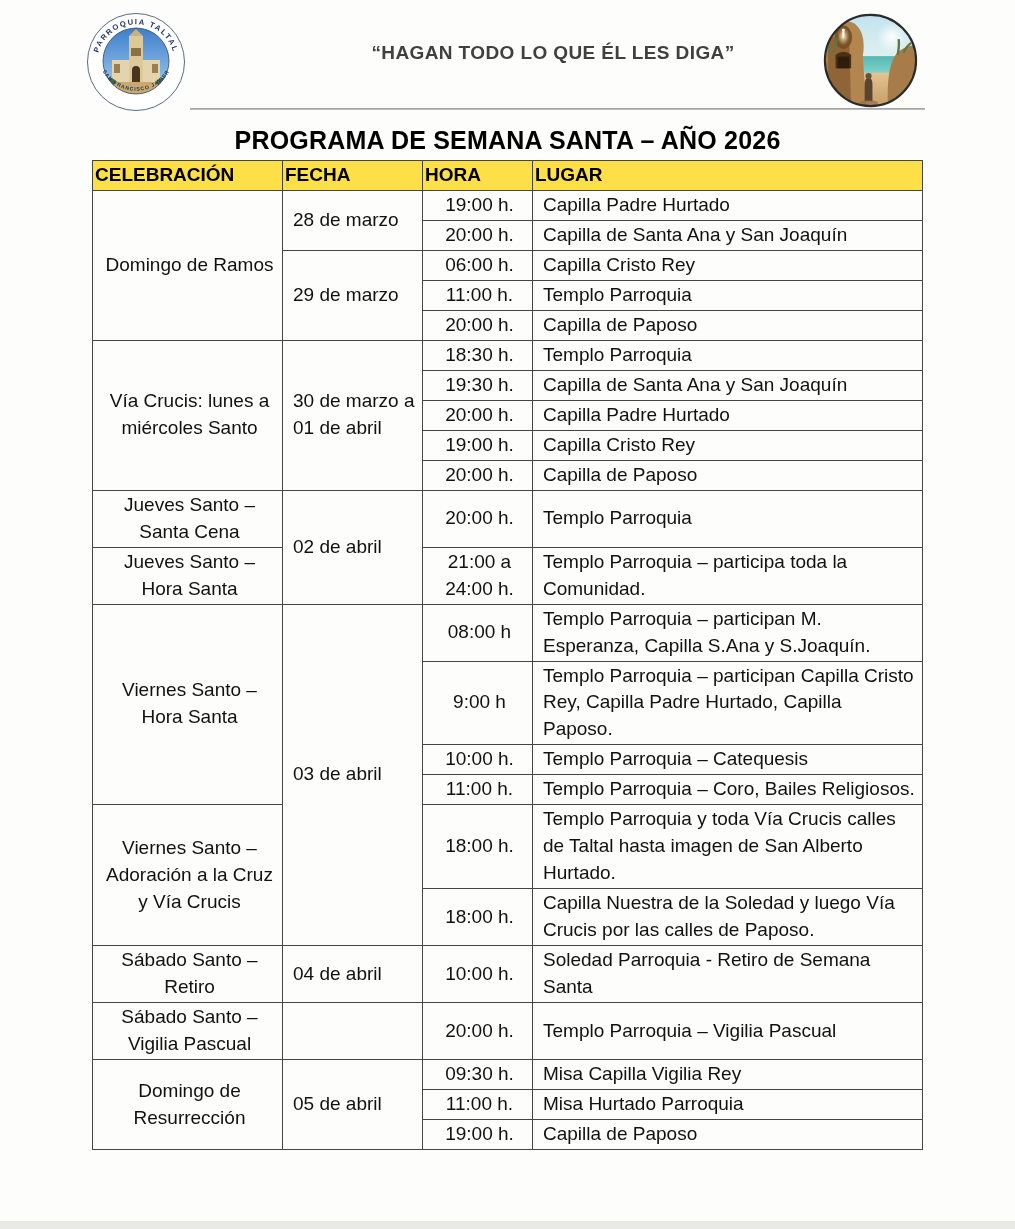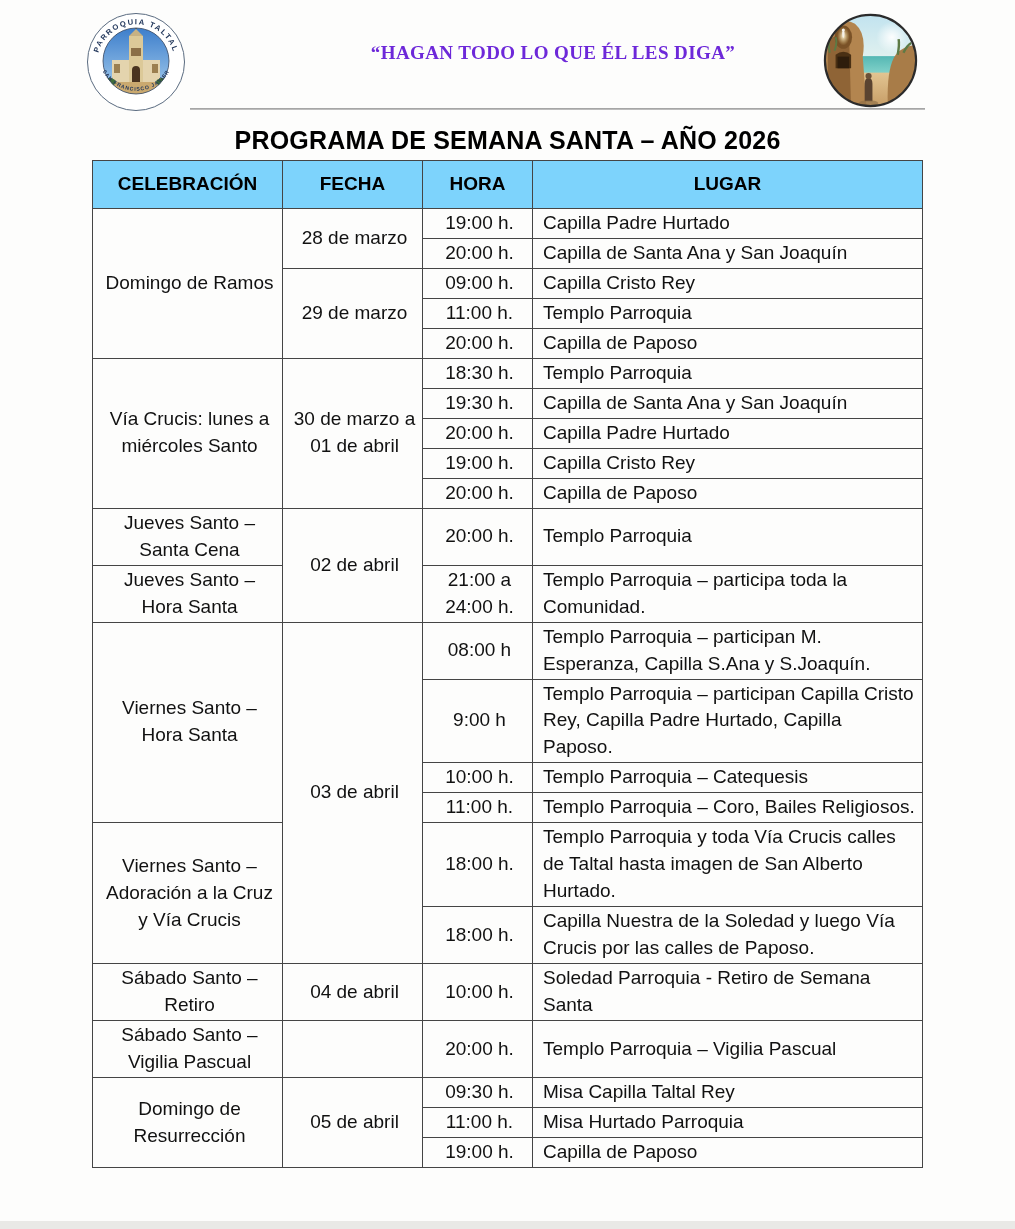--- a/index.html
+++ b/index.html
@@ -9,23 +9,23 @@
     font-family:"Liberation Sans", sans-serif;
     color:#111;
     overflow:hidden;
   }
   
   .hdr{position:absolute;top:0;left:0;width:100%;height:120px;}
   .seal{position:absolute;left:86px;top:12px;width:100px;height:100px;}
   .photo-logo{position:absolute;left:822px;top:12px;width:97px;height:97px;}
   .quote-wrap{position:absolute;left:303px;top:42px;width:500px;text-align:center;}
   .quote{
-    font-family:Liberation Serif, serif;
+    font-family:Liberation Sans, sans-serif;
     font-weight:bold;font-size:19px;letter-spacing:.4px;
-    color:#6d28d9;white-space:nowrap;
+    color:#404040;white-space:nowrap;
   }
   .quote-ref{
     font-family:"Liberation Serif", serif;
     font-weight:bold;font-size:11.5px;color:#c00000;margin-top:3px;
   }
   .hdr-rule{
     position:absolute;left:190px;top:108px;width:735px;height:2px;
     background:linear-gradient(#9a9a9a,#c8c8c8);
   }
   
@@ -39,26 +39,26 @@
     border-collapse:collapse;table-layout:fixed;
     font-size:19px;
   }
   table.program th, table.program td{
     border:1.6px solid #454545;
     vertical-align:middle;
     line-height:1.42;
     overflow:hidden;
   }
   table.program th{
-    background:#7dd3fc;height:27px;
-    font-size:19px;font-weight:bold;text-align:center;padding:10px 2px;color:#000;
+    background:#fde047;height:27px;
+    font-size:19px;font-weight:bold;text-align:left;padding:1px 2px;color:#000;
   }
   table.program td{height:26px;padding:1px 6px 1px 10px;}
   td.cel{text-align:center;}
-  td.fecha{text-align:center;padding-left:4px;padding-right:4px;}
+  td.fecha{text-align:left;padding-left:4px;padding-right:4px;}
   td.hora{text-align:center;padding-left:9px;padding-right:4px;}
   td.lugar{text-align:left;}
   
   .bottom-strip{
     position:absolute;left:0;bottom:0;width:100%;height:8px;background:#e9e9e6;
   }
 </style>
 </head>
 <body>
 
@@ -174,21 +174,21 @@
         <td class="fecha" rowspan="2">28 de marzo</td>
         <td class="hora">19:00 h.</td>
         <td class="lugar">Capilla Padre Hurtado</td>
       </tr>
       <tr>
         <td class="hora">20:00 h.</td>
         <td class="lugar">Capilla de Santa Ana y San Joaquín</td>
       </tr>
       <tr>
         <td class="fecha" rowspan="3">29 de marzo</td>
-        <td class="hora">09:00 h.</td>
+        <td class="hora">06:00 h.</td>
         <td class="lugar">Capilla Cristo Rey</td>
       </tr>
       <tr>
         <td class="hora">11:00 h.</td>
         <td class="lugar">Templo Parroquia</td>
       </tr>
       <tr>
         <td class="hora">20:00 h.</td>
         <td class="lugar">Capilla de Paposo</td>
       </tr>
@@ -261,21 +261,21 @@
       <tr>
         <td class="cel">Sábado Santo – Vigilia Pascual</td>
         <td class="fecha"></td>
         <td class="hora">20:00 h.</td>
         <td class="lugar">Templo Parroquia – Vigilia Pascual</td>
       </tr>
       <tr>
         <td class="cel" rowspan="3">Domingo de Resurrección</td>
         <td class="fecha" rowspan="3">05 de abril</td>
         <td class="hora">09:30 h.</td>
-        <td class="lugar">Misa Capilla Taltal Rey</td>
+        <td class="lugar">Misa Capilla Vigilia Rey</td>
       </tr>
       <tr>
         <td class="hora">11:00 h.</td>
         <td class="lugar">Misa Hurtado Parroquia</td>
       </tr>
       <tr>
         <td class="hora">19:00 h.</td>
         <td class="lugar">Capilla de Paposo</td>
       </tr>
     </tbody>

